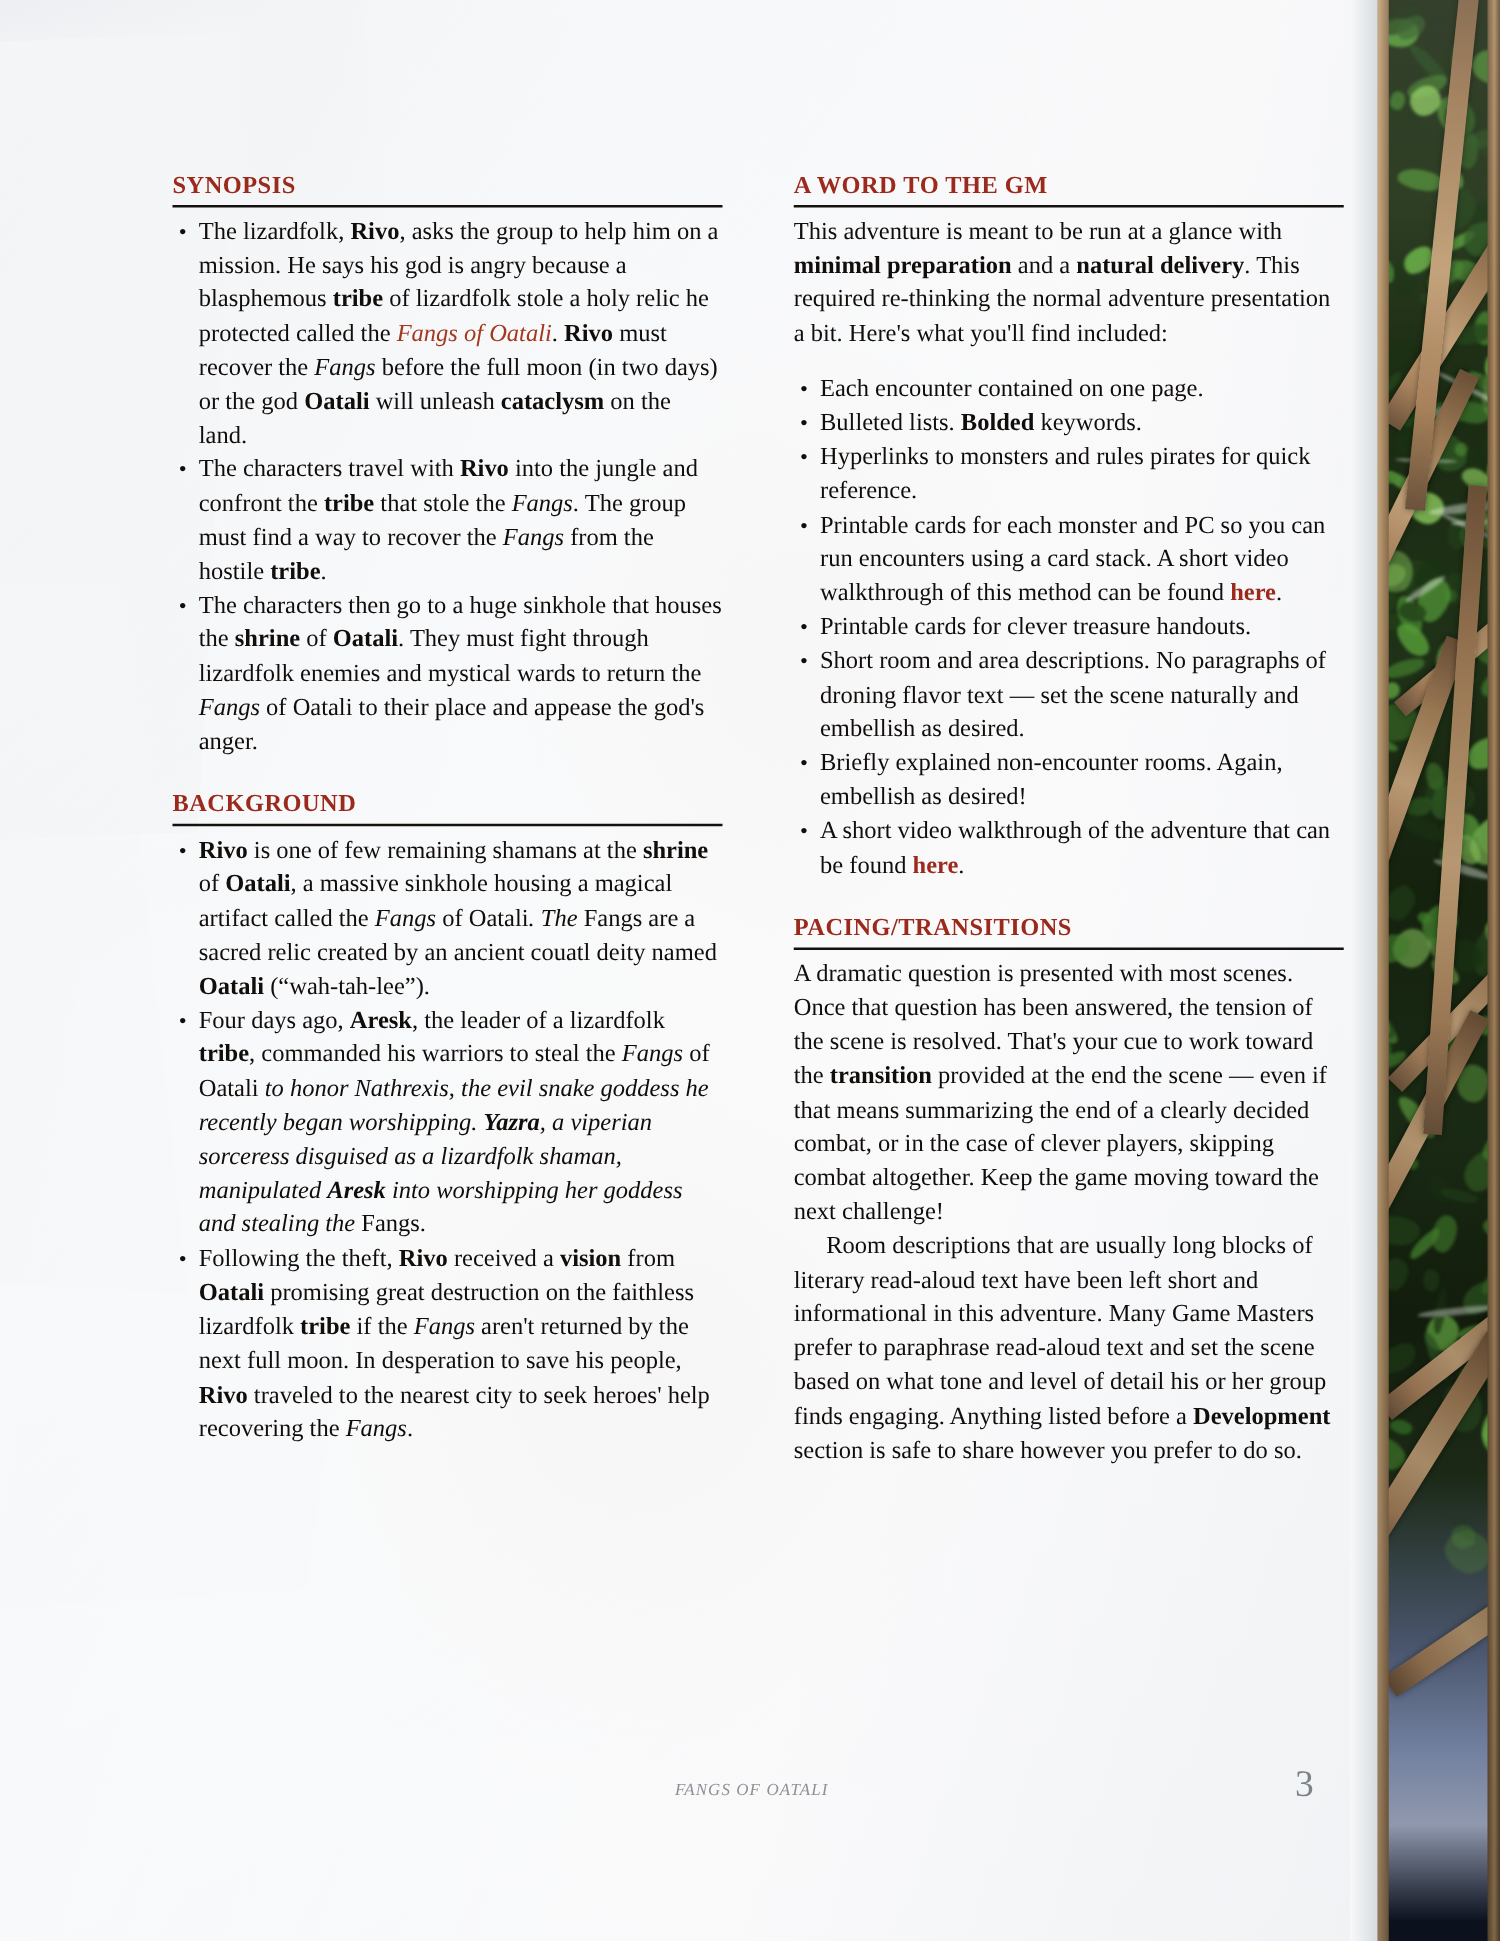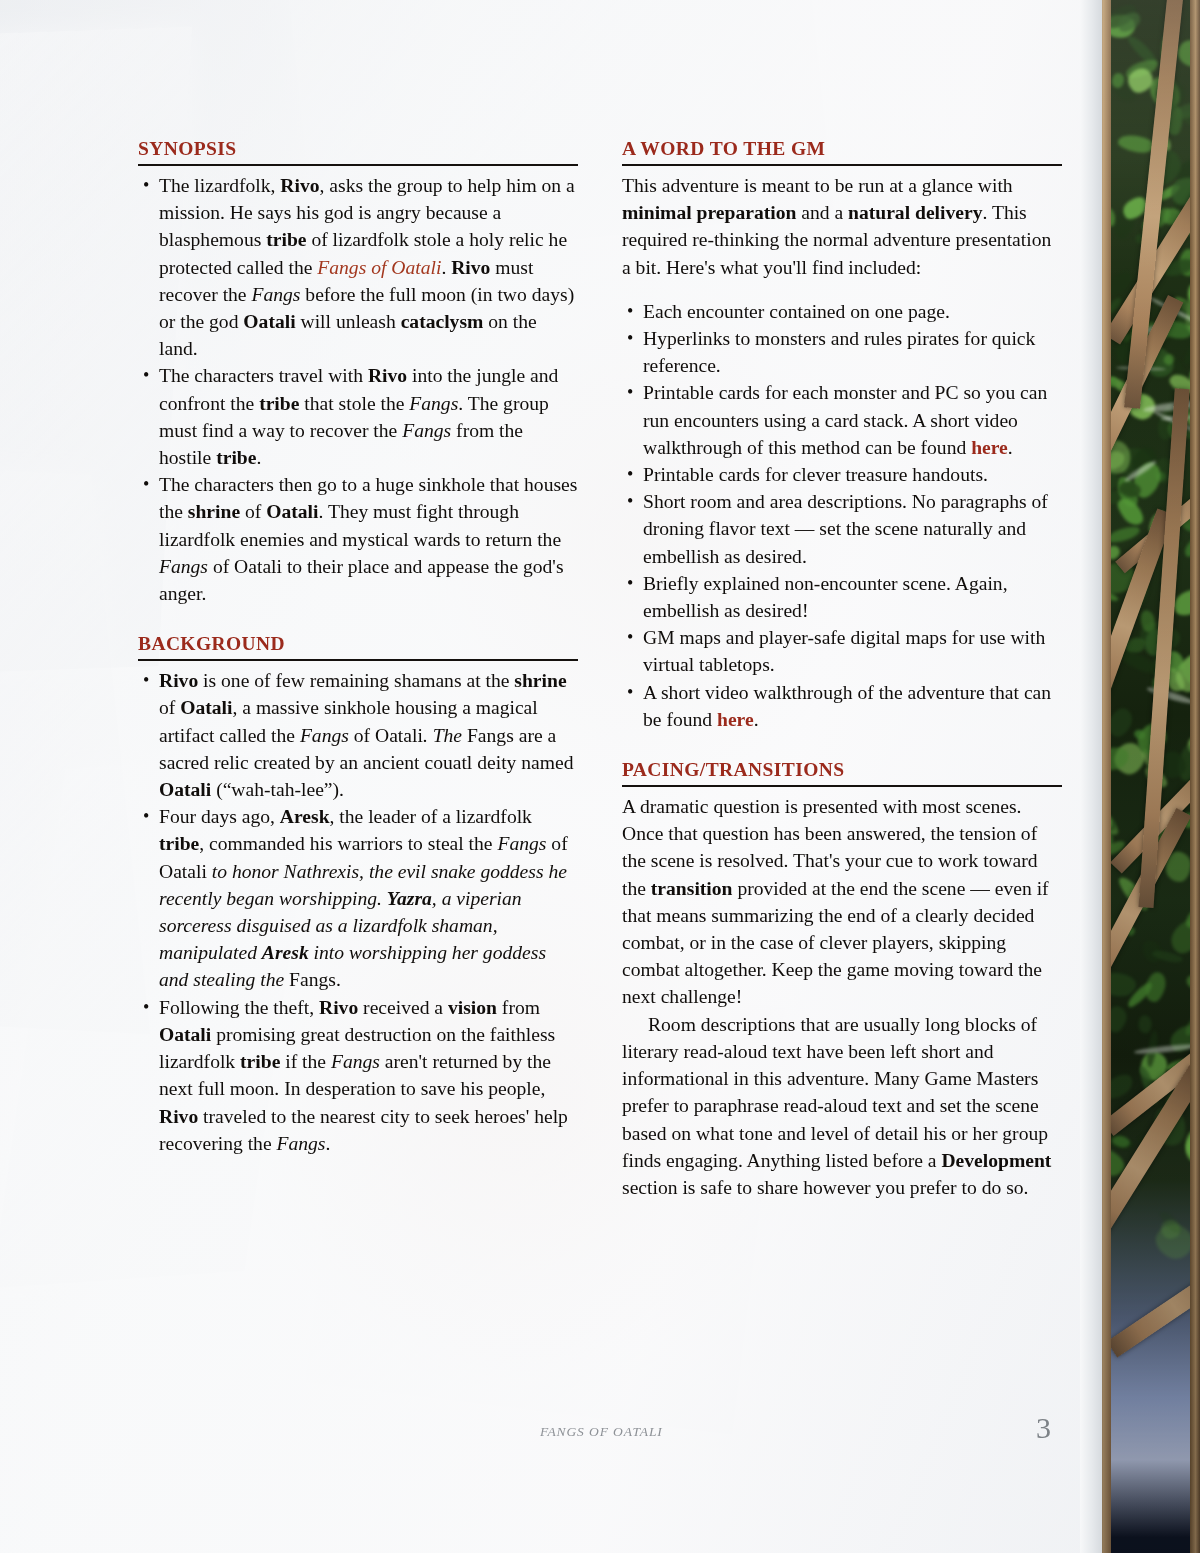--- a/index.html
+++ b/index.html
@@ -85,21 +85,21 @@
   }
 
   
   #content{
     position:absolute; left:0; top:0; width:1080px; height:1553px;
   }
   .column{
     position:absolute; top:138px; width:440px;
   }
   #col-left { left:138px; }
-  #col-right{ left:622px; }
+  #col-right{ left:635px; }
 
   h2.section-head{
     margin:0 0 3px 0;
     font-family:"Liberation Serif", serif;
     font-size:19.5px; font-weight:bold;
     letter-spacing:.4px;
     color:#9b2a1c;
     text-transform:uppercase;
   }
   .rule{
@@ -371,26 +371,26 @@
       </div>
     </div>
   <div class="column" id="col-right">
       <div class="section">
         <h2 class="section-head">A WORD TO THE GM</h2>
         <div class="rule"></div>
         <p class="body">This adventure is meant to be run at a glance with <b>minimal preparation</b> and a <b>natural delivery</b>. This required re-thinking the normal adventure presentation a bit. Here's what you'll find included:</p>
         <div class="gap"></div>
         <ul class="blist">
           <li>Each encounter contained on one page.</li>
+          <li>Bulleted lists. <b>Bolded</b> keywords.</li>
           <li>Hyperlinks to monsters and rules pirates for quick reference.</li>
           <li>Printable cards for each monster and PC so you can run encounters using a card stack. A short video walkthrough of this method can be found <a class="link">here</a>.</li>
           <li>Printable cards for clever treasure handouts.</li>
           <li>Short room and area descriptions. No paragraphs of droning flavor text — set the scene naturally and embellish as desired.</li>
-          <li>Briefly explained non-encounter scene. Again, embellish as desired!</li>
-          <li>GM maps and player-safe digital maps for use with virtual tabletops.</li>
+          <li>Briefly explained non-encounter rooms. Again, embellish as desired!</li>
           <li>A short video walkthrough of the adventure that can be found <a class="link">here</a>.</li>
         </ul>
       </div>
       <div class="section">
         <h2 class="section-head">PACING/TRANSITIONS</h2>
         <div class="rule"></div>
         <p class="body">A dramatic question is presented with most scenes. Once that question has been answered, the tension of the scene is resolved. That's your cue to work toward the <b>transition</b> provided at the end the scene — even if that means summarizing the end of a clearly decided combat, or in the case of clever players, skipping combat altogether. Keep the game moving toward the next challenge!</p>
         <p class="body">Room descriptions that are usually long blocks of literary read-aloud text have been left short and informational in this adventure. Many Game Masters prefer to paraphrase read-aloud text and set the scene based on what tone and level of detail his or her group finds engaging. Anything listed before a <b>Development</b> section is safe to share however you prefer to do so.</p>
       </div>
     </div>

